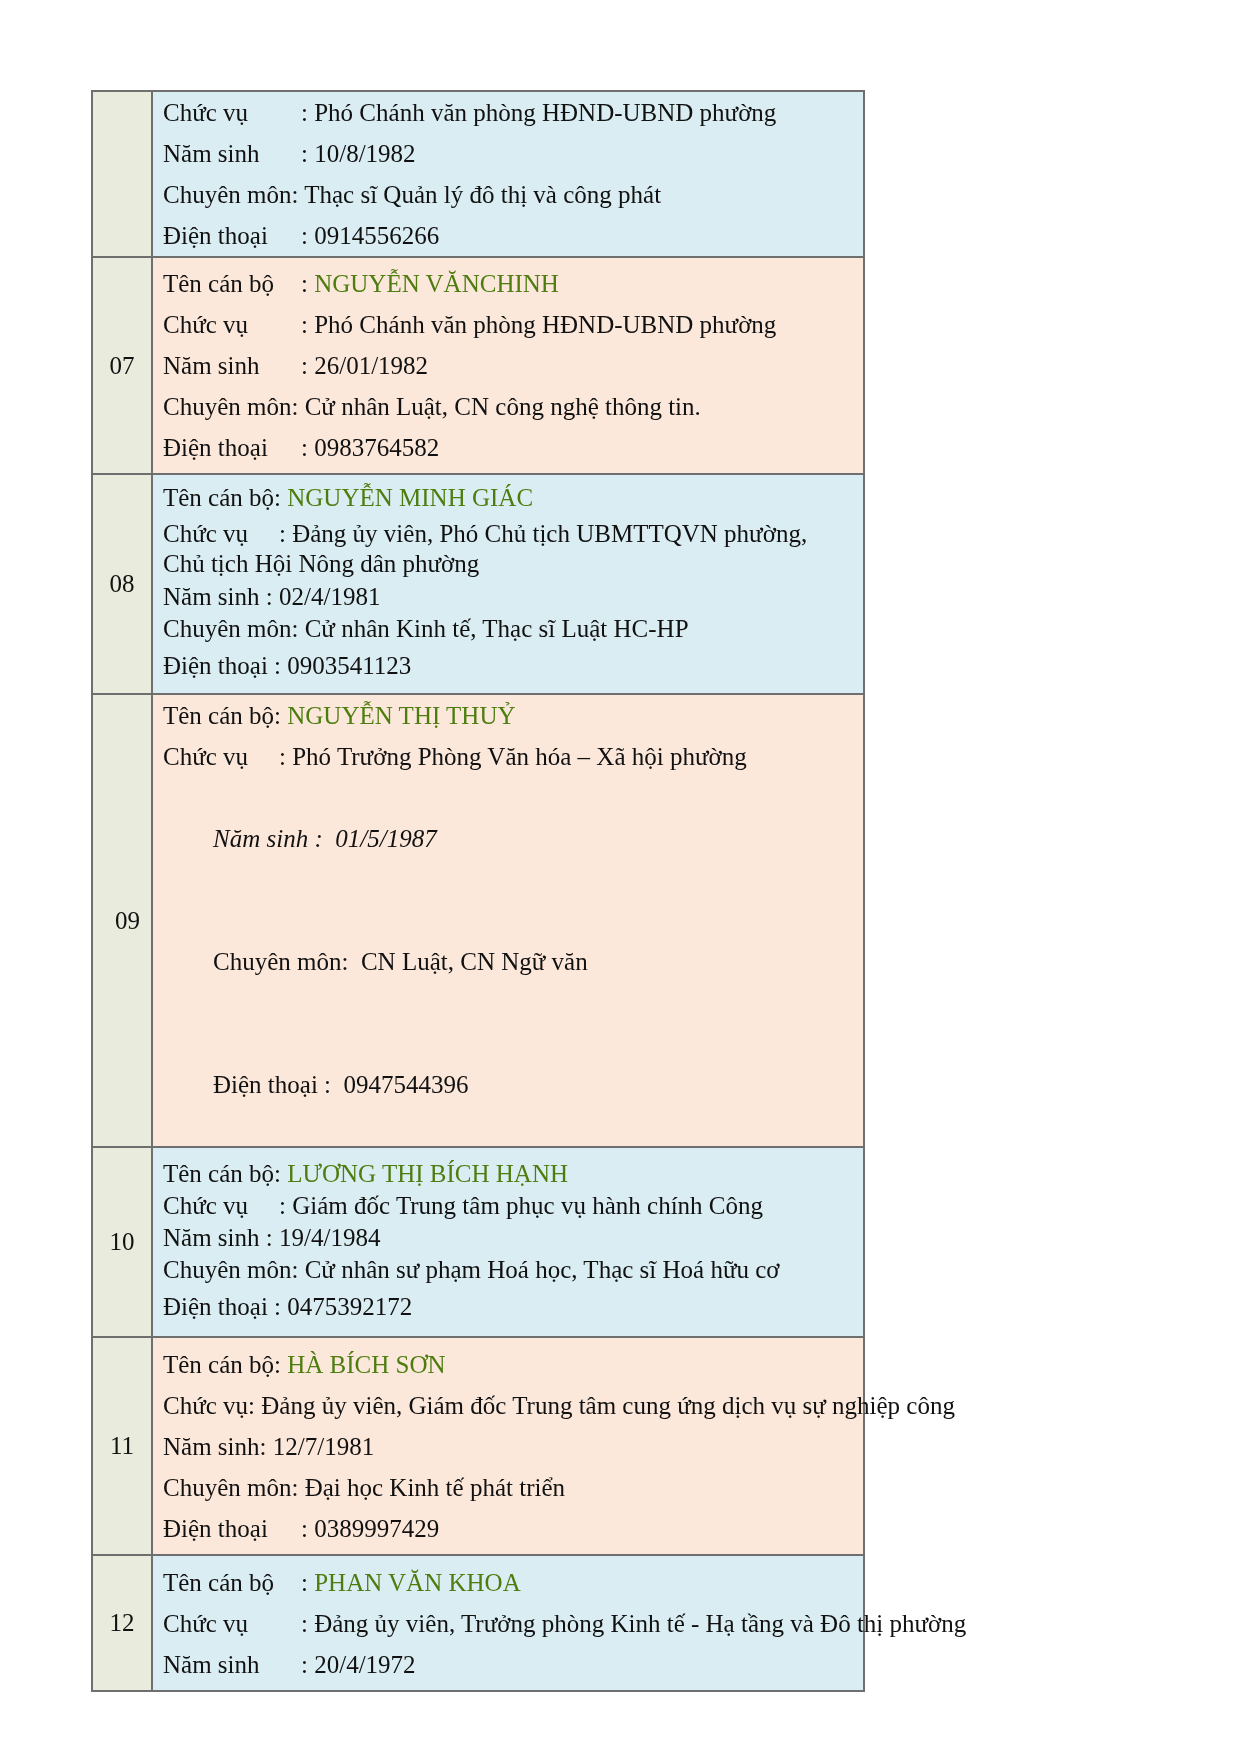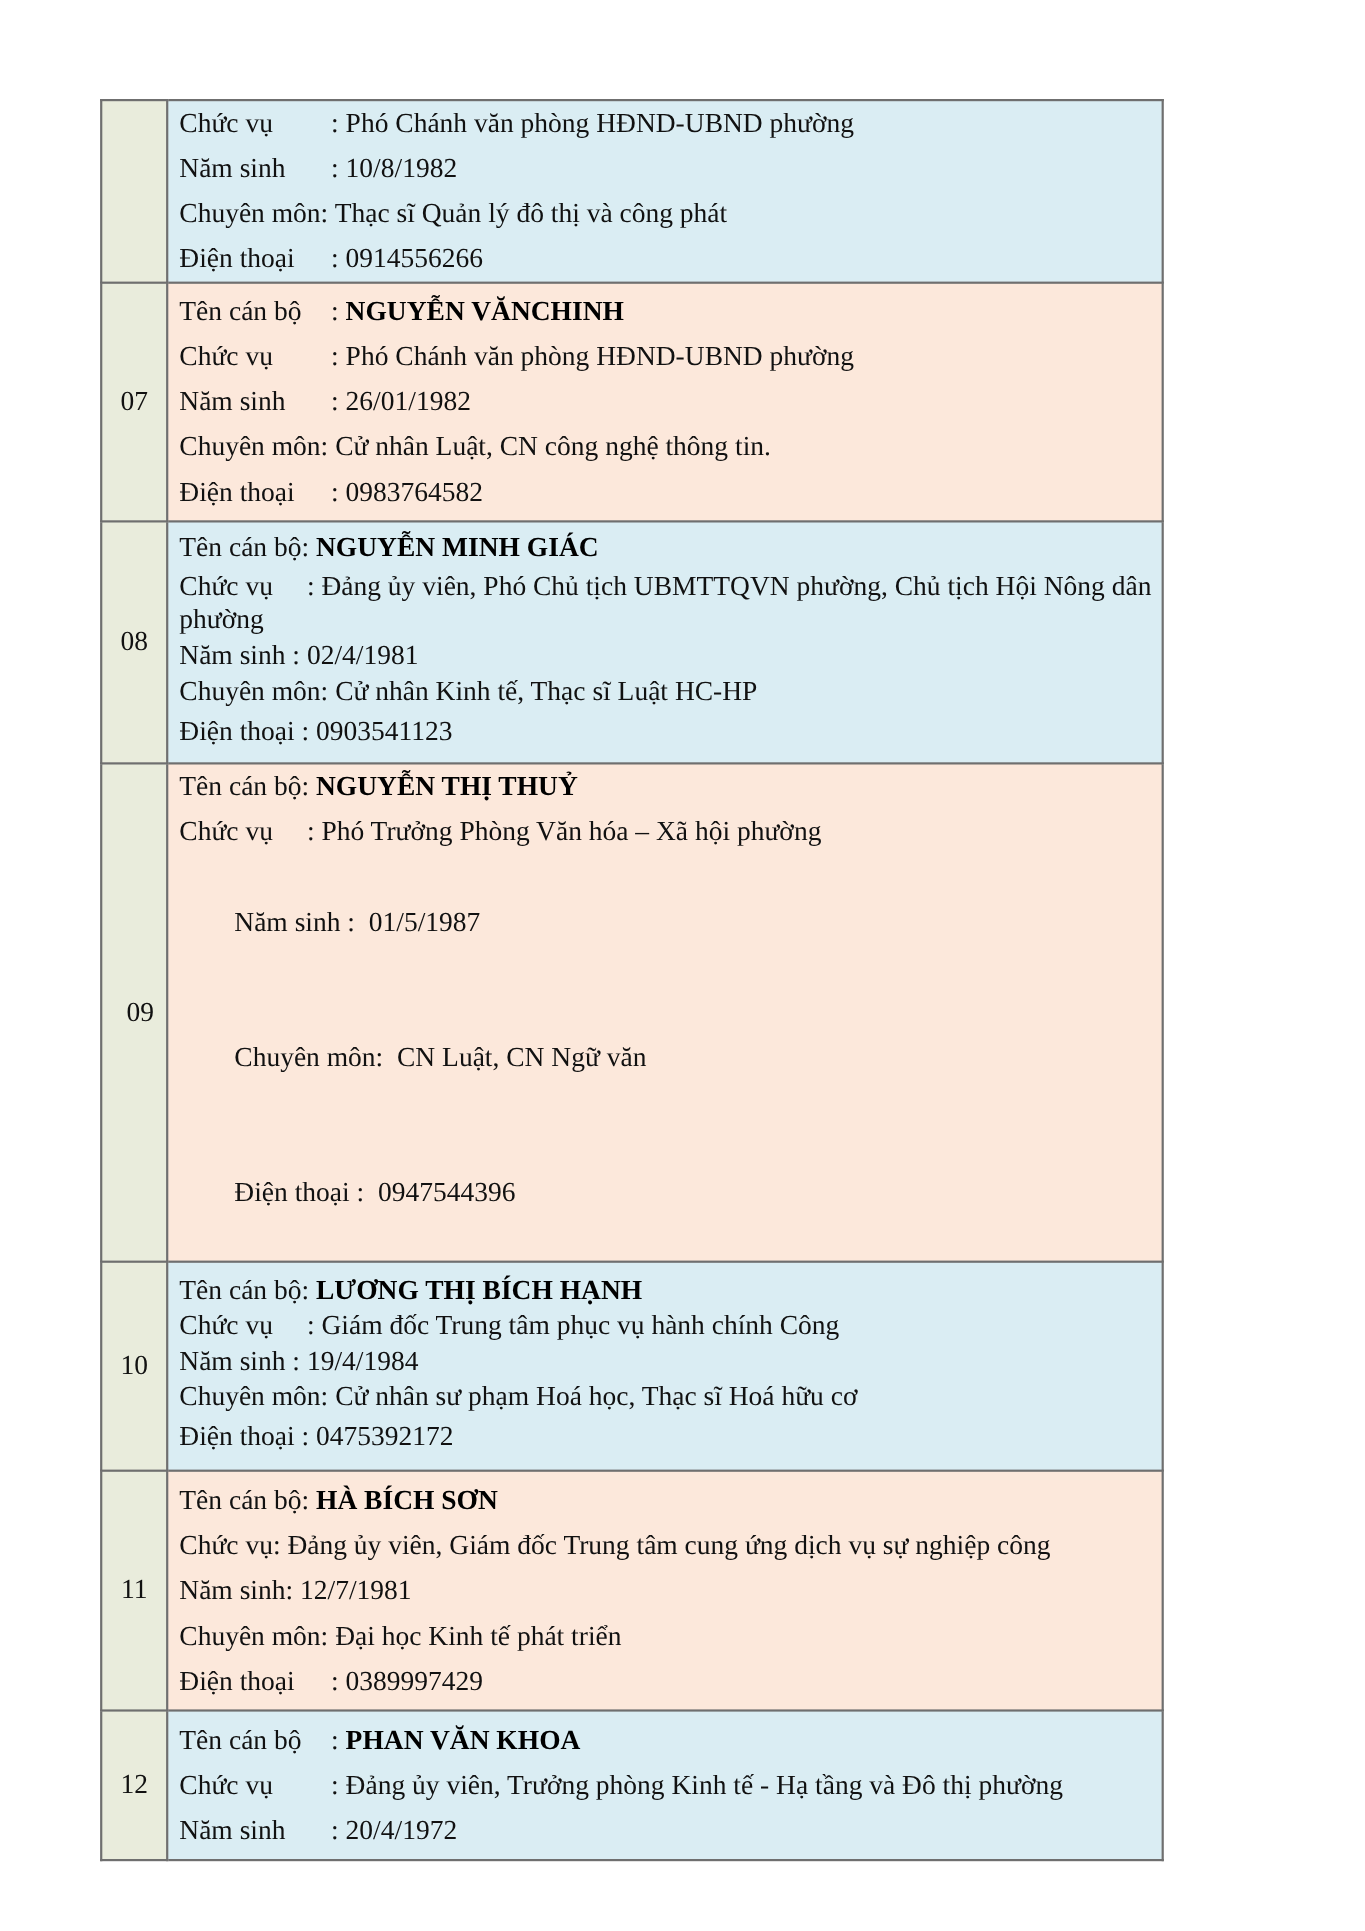--- a/index.html
+++ b/index.html
@@ -7,21 +7,21 @@
     width: 1241px; height: 1755px;
     background: #ffffff;
     position: relative;
     font-family: "Liberation Serif", "DejaVu Serif", serif;
     color: #111111;
     overflow: hidden;
   }
   .staff-table {
     position: absolute;
     left: 91px; top: 90px;
-    width: 967px;
+    width: 774px;
     border-collapse: collapse;
     table-layout: fixed;
   }
   .staff-table td {
     border: 2px solid #6f6f6f;
     padding: 0;
     vertical-align: middle;
   }
   .num-cell {
     width: 58px;
@@ -36,21 +36,21 @@
   .line {
     font-size: 25px;
     line-height: 41px;
     white-space: nowrap;
   }
   .line.wrap { white-space: normal; line-height: 30px; padding: 5px 0 2px 0; }
   .line.tight { line-height: 32px; }
   .label { display: inline-block; }
   .lbl-w1 { width: 138px; }
   .lbl-w2 { width: 116px; }
-  .name { color: #000000; font-weight: bold; }
+  .name { color: #4d7c0f; font-weight: normal; }
 </style>
 </head>
 <body>
 
 <table class="staff-table">
   <colgroup>
       <col style="width:60px">
       <col>
     </colgroup>
 
@@ -117,21 +117,21 @@
 
   <tr style="height:218px">
     <td class="num-cell" style="text-align:left;padding-left:22px;">09</td>
     <td class="info-cell bg-peach">
       <div class="line">
         <span>Tên cán bộ</span><span>: </span><span class="name">NGUYỄN THỊ THUỶ</span>
       </div>
       <div class="line">
         <span class="label lbl-w2">Chức vụ</span><span>: </span><span>Phó Trưởng Phòng Văn hóa – Xã hội phường</span>
       </div>
-      <div class="line" style="white-space:pre;">
+      <div class="line" style="white-space:pre;font-style:italic;">
         <span>Năm sinh</span><span> :  </span><span>01/5/1987</span>
       </div>
       <div class="line" style="white-space:pre;">
         <span>Chuyên môn</span><span>:  </span><span>CN Luật, CN Ngữ văn</span>
       </div>
       <div class="line" style="white-space:pre;">
         <span>Điện thoại</span><span> :  </span><span>0947544396</span>
       </div>
     </td>
   </tr>

